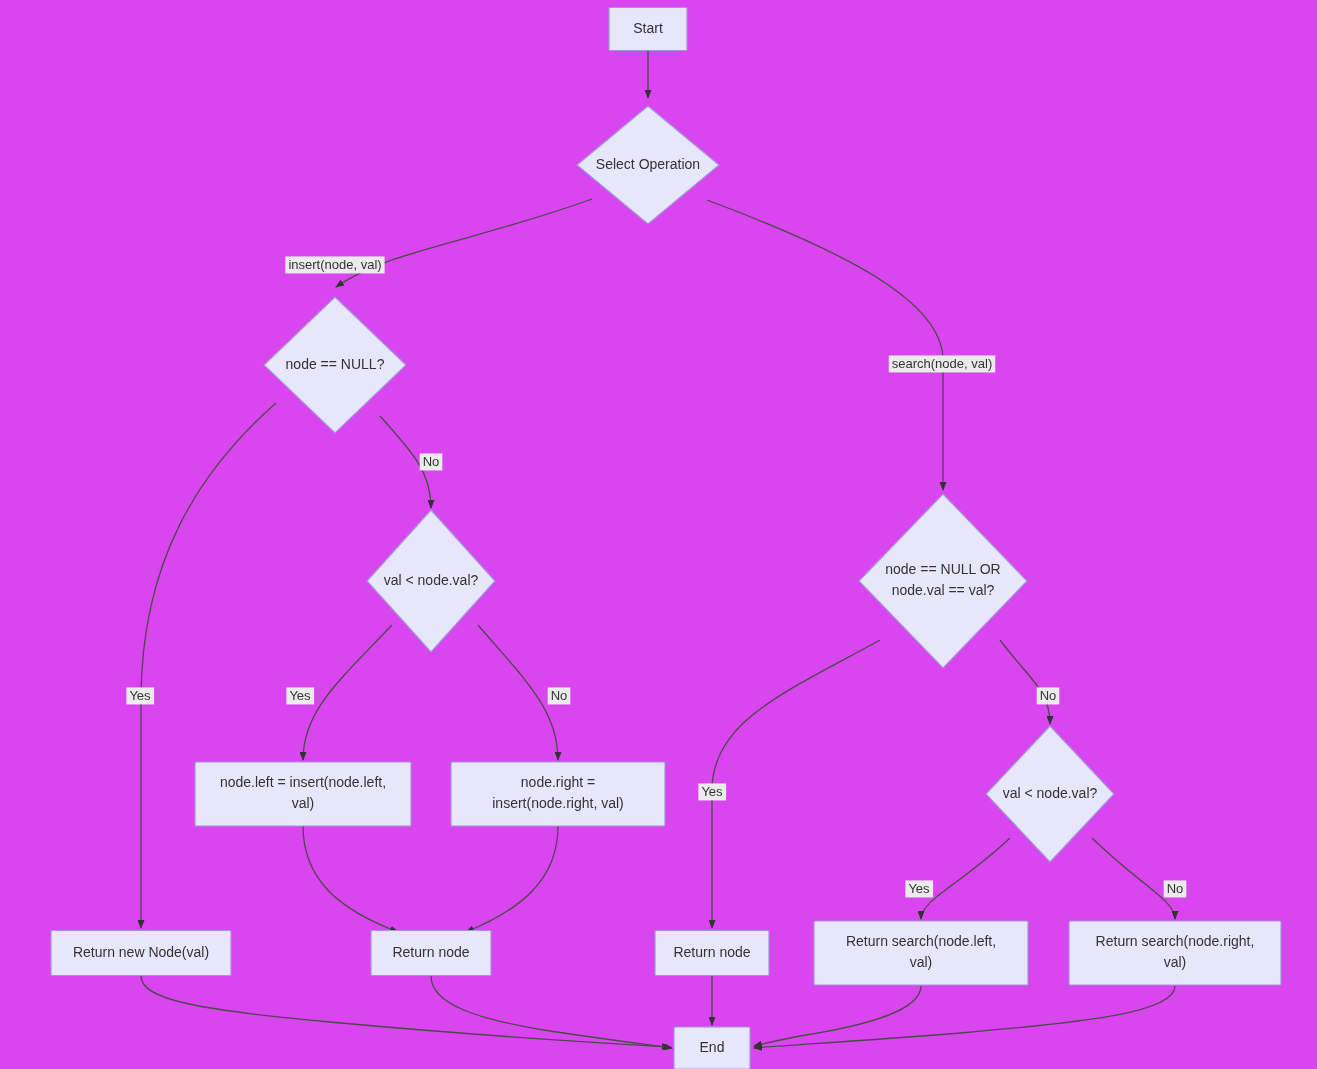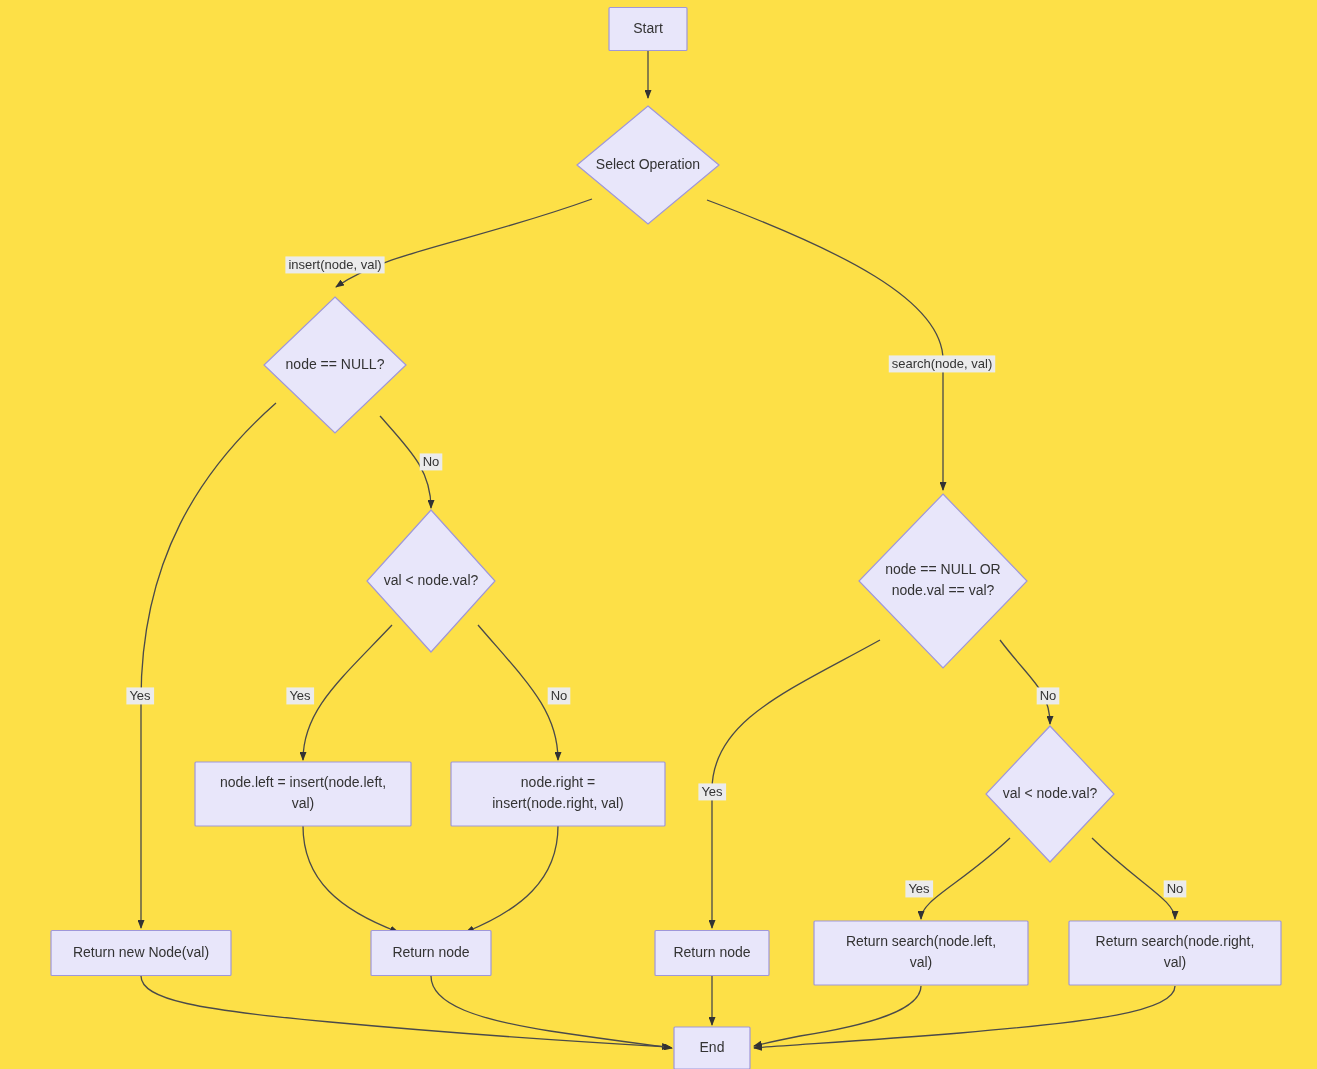--- a/index.html
+++ b/index.html
@@ -11,21 +11,21 @@
   body {
     font-family: "Liberation Sans", sans-serif;
     width: 1317px;
     height: 1069px;
     overflow: hidden;
   }
   #flow-root {
     position: relative;
     width: 1317px;
     height: 1069px;
-    background: #fde047;
+    background: #d946ef;
   }
   svg#flow-svg {
     position: absolute;
     top: 0;
     left: 0;
     width: 1317px;
     height: 1069px;
     display: block;
   }
   .node-shape {

